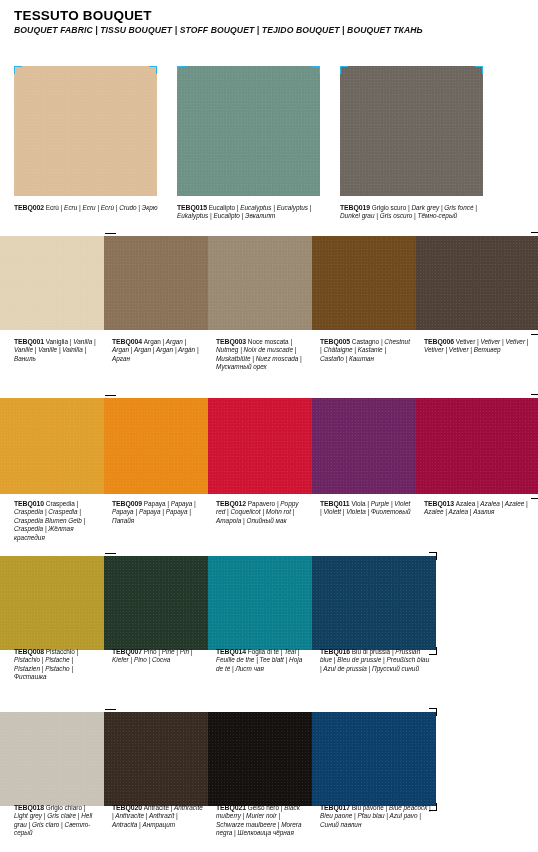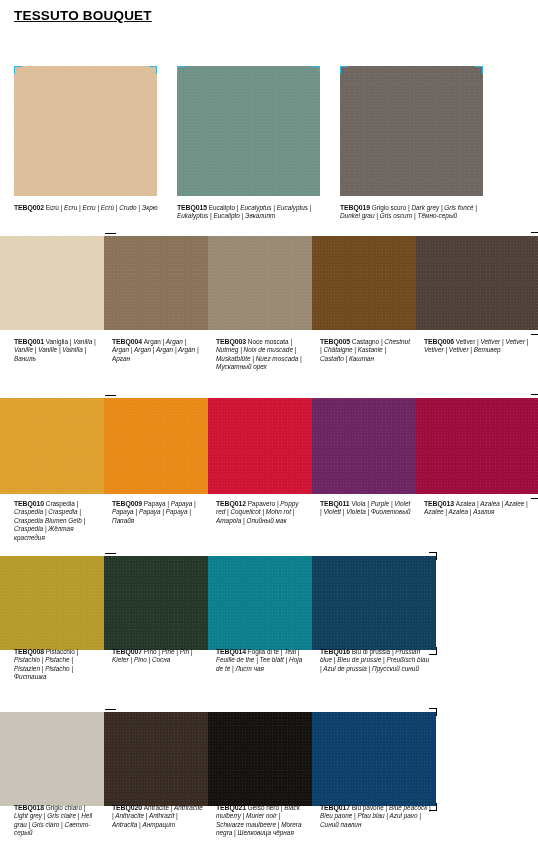--- a/index.html
+++ b/index.html
@@ -7,21 +7,21 @@
     width:538px;height:852px;
     background:#ffffff;
     font-family:"Liberation Sans","DejaVu Sans",sans-serif;
     color:#111111;
     overflow:hidden;
     position:relative;
   }
   .page{position:relative;width:538px;height:852px;}
 
   
-  .header{position:absolute;left:14px;top:8px;width:510px;text-decoration:underline;}
+  .header{position:absolute;left:14px;top:8px;width:510px;}
   .header .title{
     font-size:13.5px;font-weight:bold;letter-spacing:.2px;
     line-height:16px;color:#000;
   }
   .header .subtitle{
     font-size:8.6px;font-style:italic;font-weight:bold;
     letter-spacing:.1px;line-height:12px;color:#111;
     white-space:nowrap;overflow:hidden;
   }
 
@@ -59,20 +59,21 @@
   .cap .names{font-style:italic;}
   .cap .first{font-style:normal;}
 </style>
 </head>
 <body>
 
 <div class="page">
 
   <div class="header">
     <div class="title">TESSUTO BOUQUET</div>
+    <div class="subtitle">BOUQUET FABRIC | TISSU BOUQUET | STOFF BOUQUET | TEJIDO BOUQUET | BOUQUET ТКАНЬ</div>
   </div>
 
   <div id="rows-host">
       <div class="band" style="top: 66px; height: 130px; width: 538px;">
         <div class="swatches" style="height: 130px; display: block;">
           <div class="sw marked" title="TEBQ002" style="background: rgb(221, 190, 155); height: 130px; width: 143px; position: absolute; left: 14px; top: 0px;">
             <div class="tex"></div>
           </div>
           <div class="sw marked" title="TEBQ015" style="background: rgb(111, 146, 135); height: 130px; width: 143px; position: absolute; left: 177px; top: 0px;">
             <div class="tex"></div>

